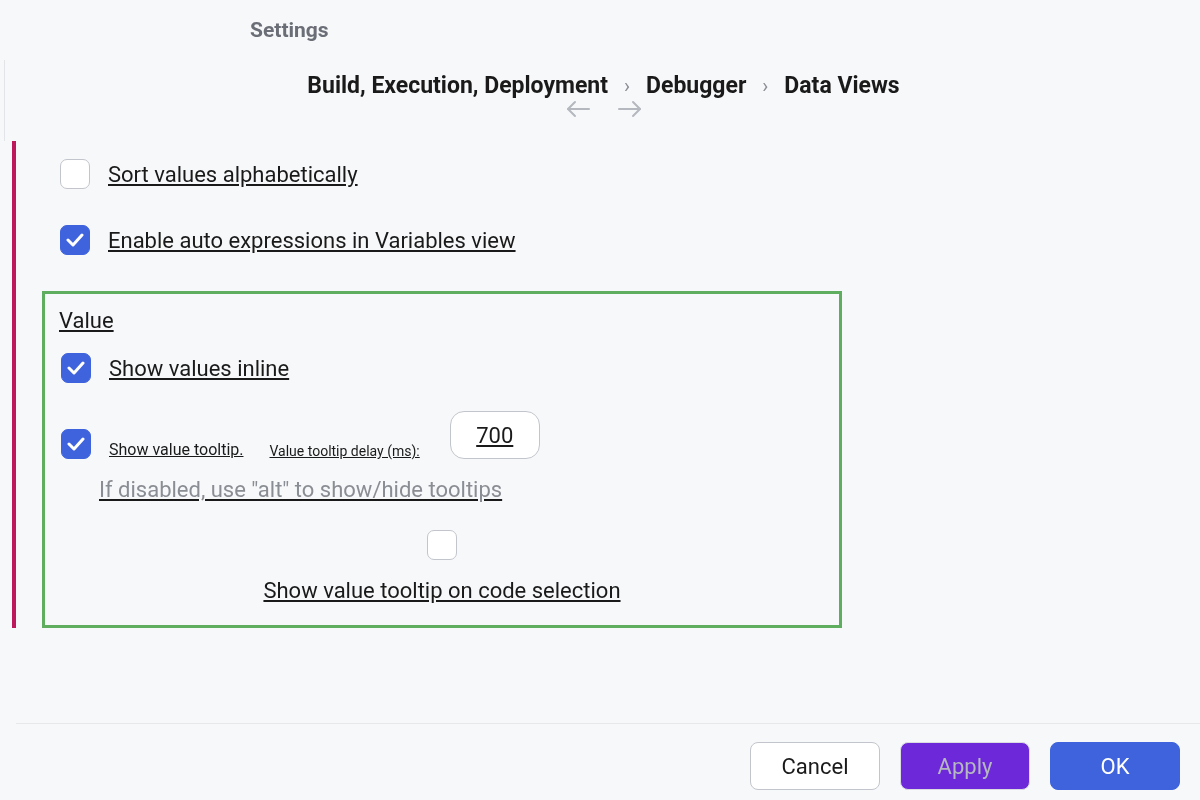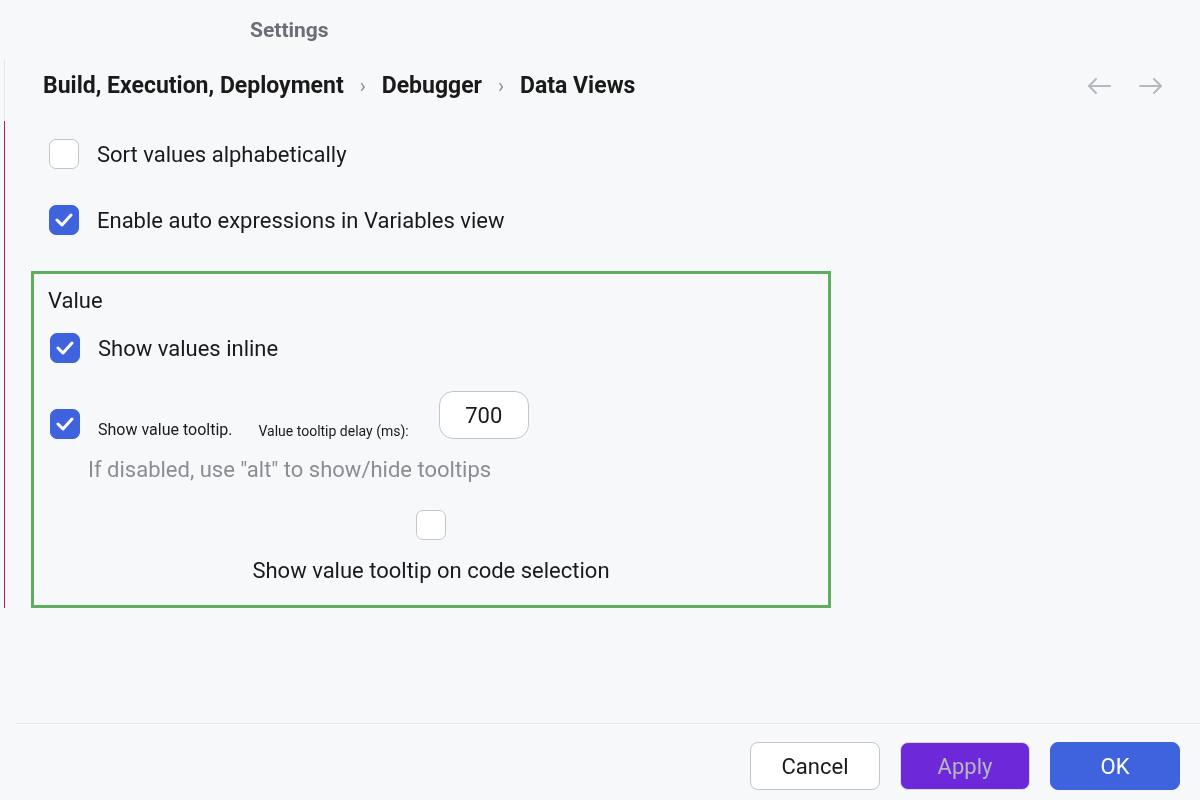--- a/index.html
+++ b/index.html
@@ -25,20 +25,21 @@
       font-weight: 700;
       color: #6b6e76;
     }
     .breadcrumb-row {
       display: flex;
       align-items: center;
       justify-content: space-between;
       padding: 12px 36px 22px 38px;
       border-left: 1px solid #e2e4e8;
       margin-left: 4px;
+      flex-direction: column;
     }
     .breadcrumb {
       display: flex;
       align-items: center;
       gap: 14px;
       font-size: 23px;
       font-weight: 700;
       color: #1a1a1a;
     }
     .breadcrumb .sep {
@@ -50,23 +51,24 @@
     .nav-arrows {
       display: flex;
       gap: 26px;
       color: #b5b8bf;
     }
     .nav-arrows span {
       cursor: pointer;
       display: inline-flex;
     }
     .options-area {
-      border-left: 1px solid #be185d;
-      margin-left: 4px;
+      border-left: 4px solid #be185d;
+      margin-left: 12px;
       padding: 18px 0 0 44px;
+      text-decoration: underline;
     }
     .option-row {
       display: flex;
       align-items: center;
       gap: 18px;
       font-size: 22px;
       margin-bottom: 36px;
       color: #1a1a1a;
     }
     .checkbox {

